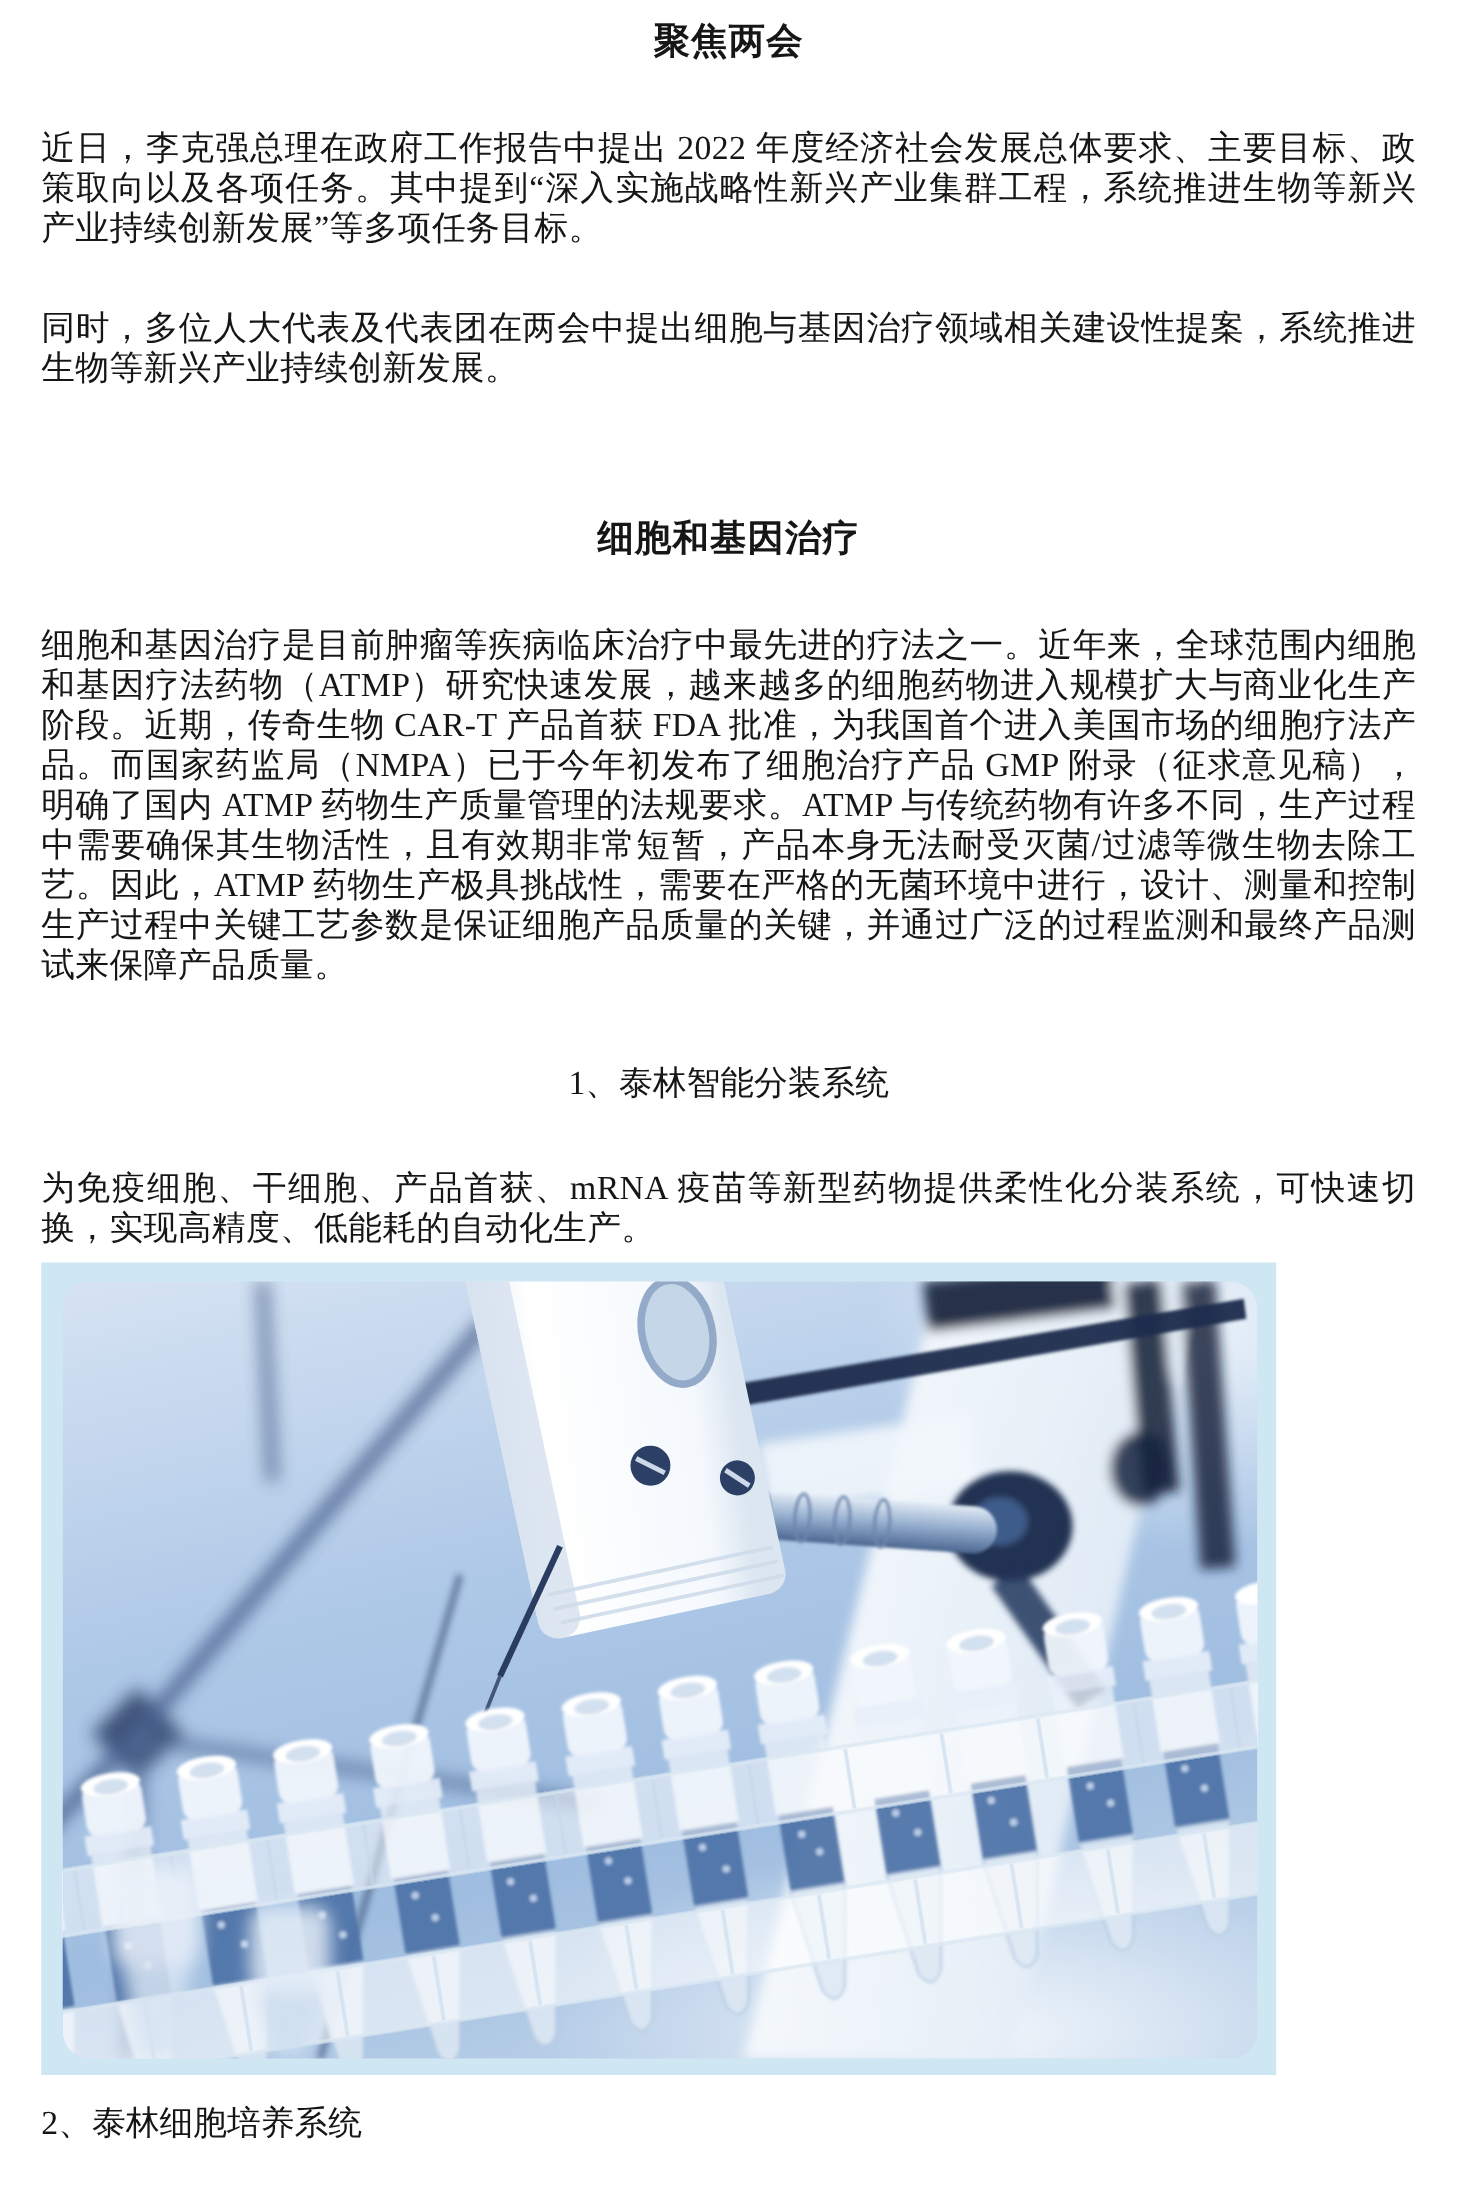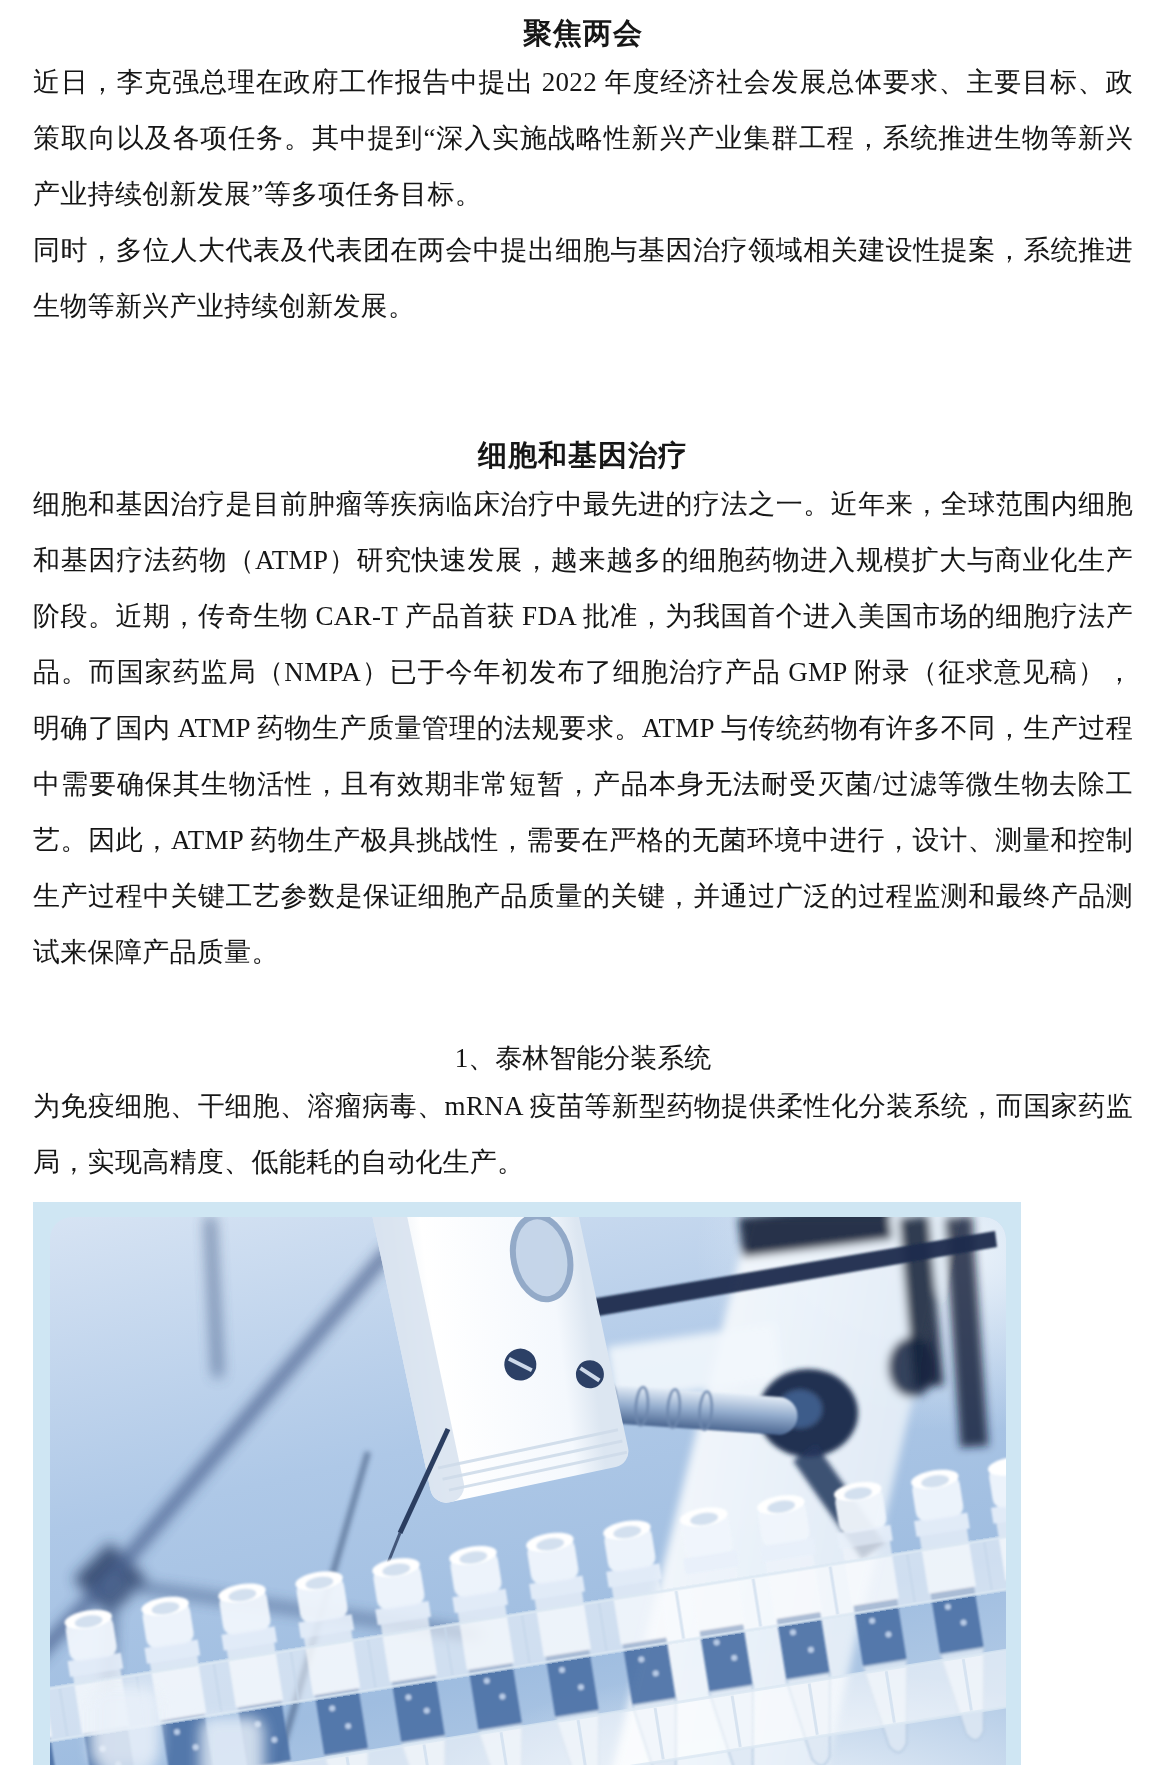--- a/index.html
+++ b/index.html
@@ -14,23 +14,24 @@
     color:#161616;
     border-radius:32px;
   }
   .content { padding:12px 33px 0 33px; }
   .doc-title {
     font-size:29px; line-height:42px;
     font-weight:bold; text-align:center;
     letter-spacing:1px;
   }
   .para {
-    font-size:27px; line-height:56px;
+    font-size:27px; line-height:32px;
     text-align:justify;
     letter-spacing:0.3px;
+    margin-top:48px;
   }
   .para strong { font-weight:bold; }
   .section-gap { margin-top:100px;font-family:Liberation Serif, serif; }
   .item-heading {
     font-size:27px; line-height:40px;
     margin-top:58px;
     text-align:center;
   }
   .figure-frame {
     margin-top:12px;
@@ -55,21 +56,21 @@
     <h1 class="doc-title">聚焦两会</h1>
 
     <p class="para">近日，李克强总理在政府工作报告中提出 2022 年度经济社会发展总体要求、主要目标、政策取向以及各项任务。其中提到“深入实施战略性新兴产业集群工程，系统推进生物等新兴产业持续创新发展”等多项任务目标。</p>
     <p class="para">同时，多位人大代表及代表团在两会中提出细胞与基因治疗领域相关建设性提案，系统推进生物等新兴产业持续创新发展。</p>
 
     <h1 class="doc-title section-gap">细胞和基因治疗</h1>
 
     <p class="para">细胞和基因治疗是目前肿瘤等疾病临床治疗中最先进的疗法之一。近年来，全球范围内细胞和基因疗法药物（ATMP）研究快速发展，越来越多的细胞药物进入规模扩大与商业化生产阶段。近期，传奇生物 CAR-T 产品首获 FDA 批准，为我国首个进入美国市场的细胞疗法产品。而国家药监局（NMPA）已于今年初发布了细胞治疗产品 GMP 附录（征求意见稿），明确了国内 ATMP 药物生产质量管理的法规要求。ATMP 与传统药物有许多不同，生产过程中需要确保其生物活性，且有效期非常短暂，产品本身无法耐受灭菌/过滤等微生物去除工艺。因此，ATMP 药物生产极具挑战性，需要在严格的无菌环境中进行，设计、测量和控制生产过程中关键工艺参数是保证细胞产品质量的关键，并通过广泛的过程监测和最终产品测试来保障产品质量。</p>
 
     <p class="item-heading">1、泰林智能分装系统</p>
-    <p class="para">为免疫细胞、干细胞、溶瘤病毒、mRNA 疫苗等新型药物提供柔性化分装系统，而国家药监局，实现高精度、低能耗的自动化生产。</p>
+    <p class="para">为免疫细胞、干细胞、产品首获、mRNA 疫苗等新型药物提供柔性化分装系统，可快速切换，实现高精度、低能耗的自动化生产。</p>
 
     <figure class="figure-frame" style="background: rgb(207, 230, 243);">
       <div class="photo">
         <svg width="956" height="622" viewBox="0 0 956 622" xmlns="http://www.w3.org/2000/svg">
           <defs>
             <linearGradient id="bgGrad" x1="0" y1="0" x2="0.35" y2="1">
               <stop offset="0" stop-color="#d6e3f3"></stop>
               <stop offset="0.45" stop-color="#aec8e7"></stop>
               <stop offset="0.8" stop-color="#9fbde0"></stop>
               <stop offset="1" stop-color="#b3cbe6"></stop>

